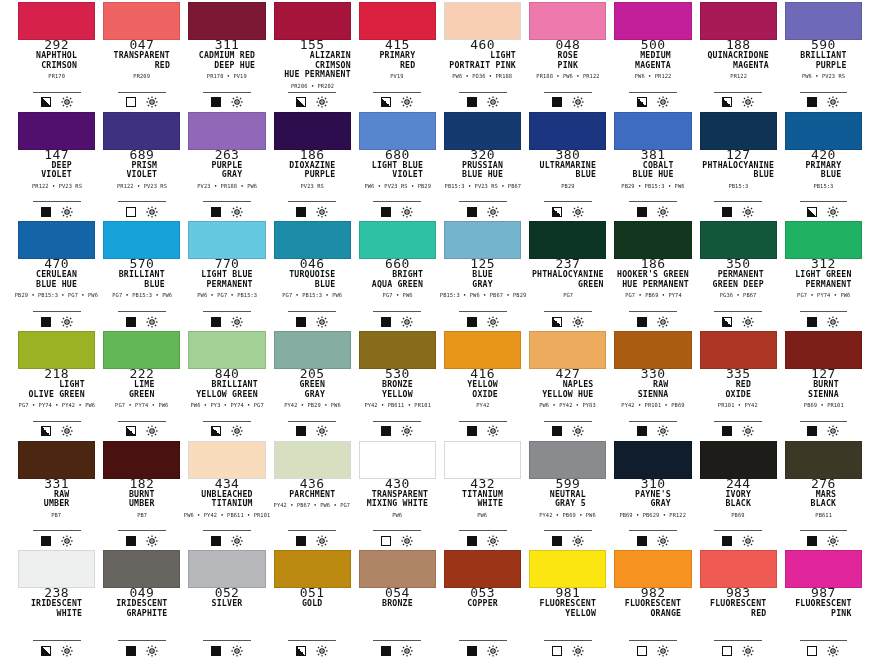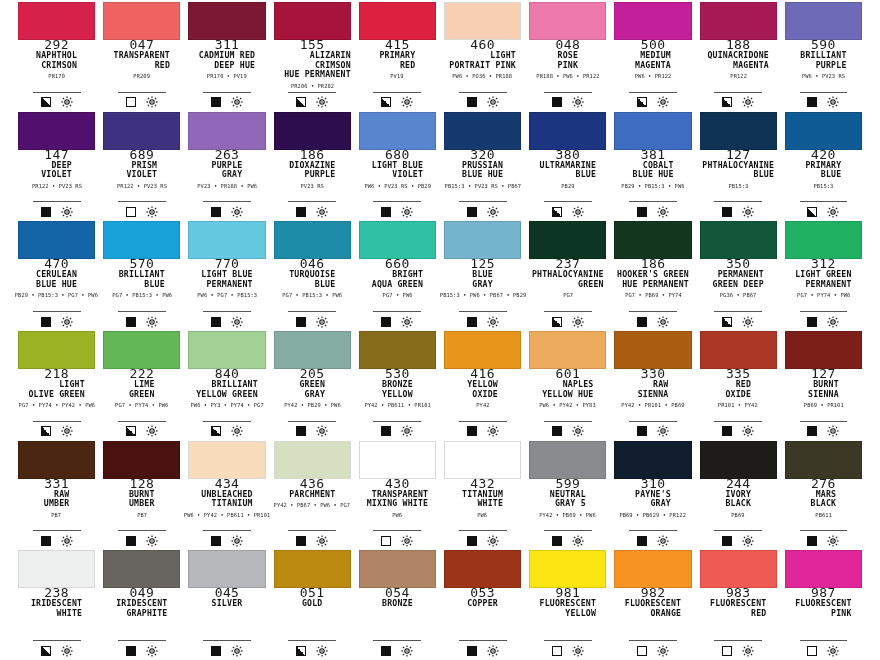--- a/index.html
+++ b/index.html
@@ -1250,21 +1250,21 @@
                   <line x1="12" y1="9.5" x2="12" y2="14.5" stroke="#111" stroke-width="1.6"></line>
                 </svg>
               </span>
             </div>
           </div>
         </div>
       </div>
       <div class="swatch-cell">
         <div class="color-block" style="background: rgb(237, 171, 94);"></div>
         <div class="meta">
-          <div class="code">601</div>
+          <div class="code">427</div>
           <div class="name">NAPLES
 YELLOW HUE</div>
           <div class="pigments">PW6 • PY42 • PY83</div>
           <div class="icon-wrap">
             <div class="rule"></div>
             <div class="icons">
               <div class="op-icon opaque"></div>
               <span>
                 <svg class="sun-icon" viewBox="0 0 24 24">
                   <g stroke="#111" stroke-width="2.2" fill="none">
@@ -1407,21 +1407,21 @@
                   <line x1="12" y1="9.5" x2="12" y2="14.5" stroke="#111" stroke-width="1.6"></line>
                 </svg>
               </span>
             </div>
           </div>
         </div>
       </div>
       <div class="swatch-cell">
         <div class="color-block" style="background: rgb(74, 17, 17);"></div>
         <div class="meta">
-          <div class="code">128</div>
+          <div class="code">182</div>
           <div class="name">BURNT
 UMBER</div>
           <div class="pigments">PB7</div>
           <div class="icon-wrap">
             <div class="rule"></div>
             <div class="icons">
               <div class="op-icon opaque"></div>
               <span>
                 <svg class="sun-icon" viewBox="0 0 24 24">
                   <g stroke="#111" stroke-width="2.2" fill="none">
@@ -1749,21 +1749,21 @@
                   <line x1="12" y1="9.5" x2="12" y2="14.5" stroke="#111" stroke-width="1.6"></line>
                 </svg>
               </span>
             </div>
           </div>
         </div>
       </div>
       <div class="swatch-cell">
         <div class="color-block" style="background: rgb(182, 184, 187);"></div>
         <div class="meta">
-          <div class="code">045</div>
+          <div class="code">052</div>
           <div class="name">SILVER</div>
           <div class="pigments"></div>
           <div class="icon-wrap">
             <div class="rule"></div>
             <div class="icons">
               <div class="op-icon opaque"></div>
               <span>
                 <svg class="sun-icon" viewBox="0 0 24 24">
                   <g stroke="#111" stroke-width="2.2" fill="none">
                     <circle cx="12" cy="12" r="4.4"></circle>

